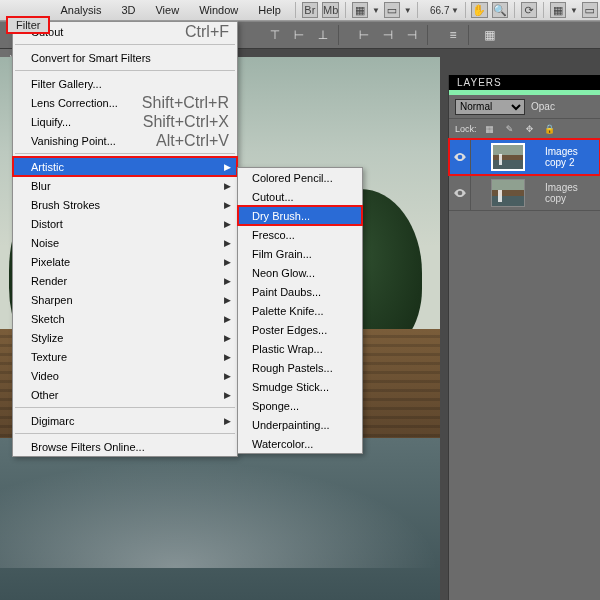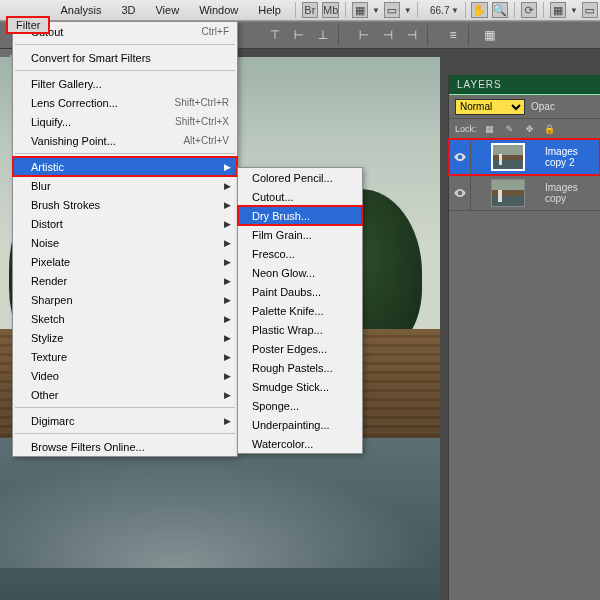--- a/index.html
+++ b/index.html
@@ -37,35 +37,35 @@
   .fall{position:absolute; top:50%; height:38%; width:8%; background:linear-gradient(rgba(255,255,255,0.9), rgba(220,235,238,0.8)); filter:blur(1px); border-radius:3px;}
   .f1{left:6%;} .f2{left:22%; width:12%;} .f3{left:42%;} .f4{left:58%; width:6%;} .f5{left:72%; width:10%;}
   .mist{position:absolute; bottom:6%; left:0; right:0; height:20%; background:radial-gradient(ellipse at 40% 100%, rgba(255,255,255,0.35), transparent 70%);}
   .tab { position:absolute; top:-1px; left:0; height:20px; padding:3px 10px; background:#6f6f6f; color:#ddd; font-size:10px; border-top:1px solid #888;}
 
   
   .dropdown { position:absolute; background:#f0f0f0; border:1px solid #8f8f8f; box-shadow:2px 2px 5px rgba(0,0,0,0.3); font-size:11px; z-index:50;}
   .dd-main { top:21px; left:12px; width:226px; }
   .dropdown .row { display:flex; align-items:center; height:19px; padding:0 8px 0 18px; cursor:default; position:relative;}
   .dropdown .row .label { flex:1; white-space:nowrap;}
-  .dropdown .row .shortcut { color:#666; font-size:10px; padding-left:14px;}
+  .dropdown .row .shortcut { color:#666; font-size:16px; padding-left:14px;}
   .dropdown .row .arrow { position:absolute; right:6px; font-size:9px; color:#333;}
   .dropdown .divline { height:1px; background:#c0c0c0; margin:3px 2px;}
   .dropdown .row.sel { background:#2a6bd6; color:#fff;}
   .dropdown .row.sel .arrow{color:#fff;}
   .dropdown .row.ring { outline:2px solid #e11; outline-offset:-1px;}
 
   .dd-sub { top:167px; left:237px; width:126px;}
   .dd-sub .row{ padding-left:14px;}
 
   
   .panel { position:absolute; top:75px; right:0; width:152px; bottom:0; background:#6b6b6b; border-left:1px solid #3a3a3a; font-size:10px; color:#ddd;}
-  .panel-tab { height:20px; background:#14532d; display:flex; align-items:center; padding:0 8px; font-size:10px; letter-spacing:1px; border-bottom:1px solid #86efac;}
+  .panel-tab { height:20px; background:#000000; display:flex; align-items:center; padding:0 8px; font-size:10px; letter-spacing:1px; border-bottom:5px solid #86efac;}
   .panel-opts { height:24px; display:flex; align-items:center; padding:0 6px; gap:6px; border-bottom:1px solid #555;}
-  .panel select{ font-size:10px; background:#fde047; border:1px solid #333; width:70px; height:16px;}
+  .panel select{ font-size:10px; background:#a3a3a3; border:1px solid #333; width:70px; height:16px;}
   .lock-row { height:20px; display:flex; align-items:center; padding:0 6px; gap:6px; border-bottom:1px solid #555; font-size:9px;}
   .lock-row .li{width:14px;height:14px; display:flex;align-items:center;justify-content:center; color:#ccc;}
   .layers { }
   .layer { height:36px; display:flex; align-items:center; border-bottom:1px solid #555;gap:16px;}
   .layer .eye { width:22px; height:100%; display:flex; align-items:center; justify-content:center; border-right:1px solid #555;}
   .layer .thumb { width:34px; height:28px; margin:0 4px; border:1px solid #888; background:linear-gradient(#8fa090 0 40%, #6a533b 40% 62%, #4a5e61 62% 100%); position:relative;}
   .layer .thumb::after{content:""; position:absolute; top:40%; left:20%; width:10%; height:45%; background:rgba(255,255,255,0.8);}
   .layer .lname { flex:1; font-size:10px;}
   .layer.active { background:#2a6bd6; color:#fff;}
   .layer.active .thumb{border:2px solid #fff;}
@@ -242,39 +242,39 @@
   <div class="row">
       <span class="label">Colored Pencil...</span>
     </div>
   <div class="row">
       <span class="label">Cutout...</span>
     </div>
   <div class="row sel ring">
       <span class="label">Dry Brush...</span>
     </div>
   <div class="row">
+      <span class="label">Fresco...</span>
+    </div>
+  <div class="row">
       <span class="label">Film Grain...</span>
     </div>
   <div class="row">
-      <span class="label">Fresco...</span>
-    </div>
-  <div class="row">
       <span class="label">Neon Glow...</span>
     </div>
   <div class="row">
       <span class="label">Paint Daubs...</span>
     </div>
   <div class="row">
       <span class="label">Palette Knife...</span>
     </div>
   <div class="row">
+      <span class="label">Poster Edges...</span>
+    </div>
+  <div class="row">
       <span class="label">Plastic Wrap...</span>
-    </div>
-  <div class="row">
-      <span class="label">Poster Edges...</span>
     </div>
   <div class="row">
       <span class="label">Rough Pastels...</span>
     </div>
   <div class="row">
       <span class="label">Smudge Stick...</span>
     </div>
   <div class="row">
       <span class="label">Sponge...</span>
     </div>

